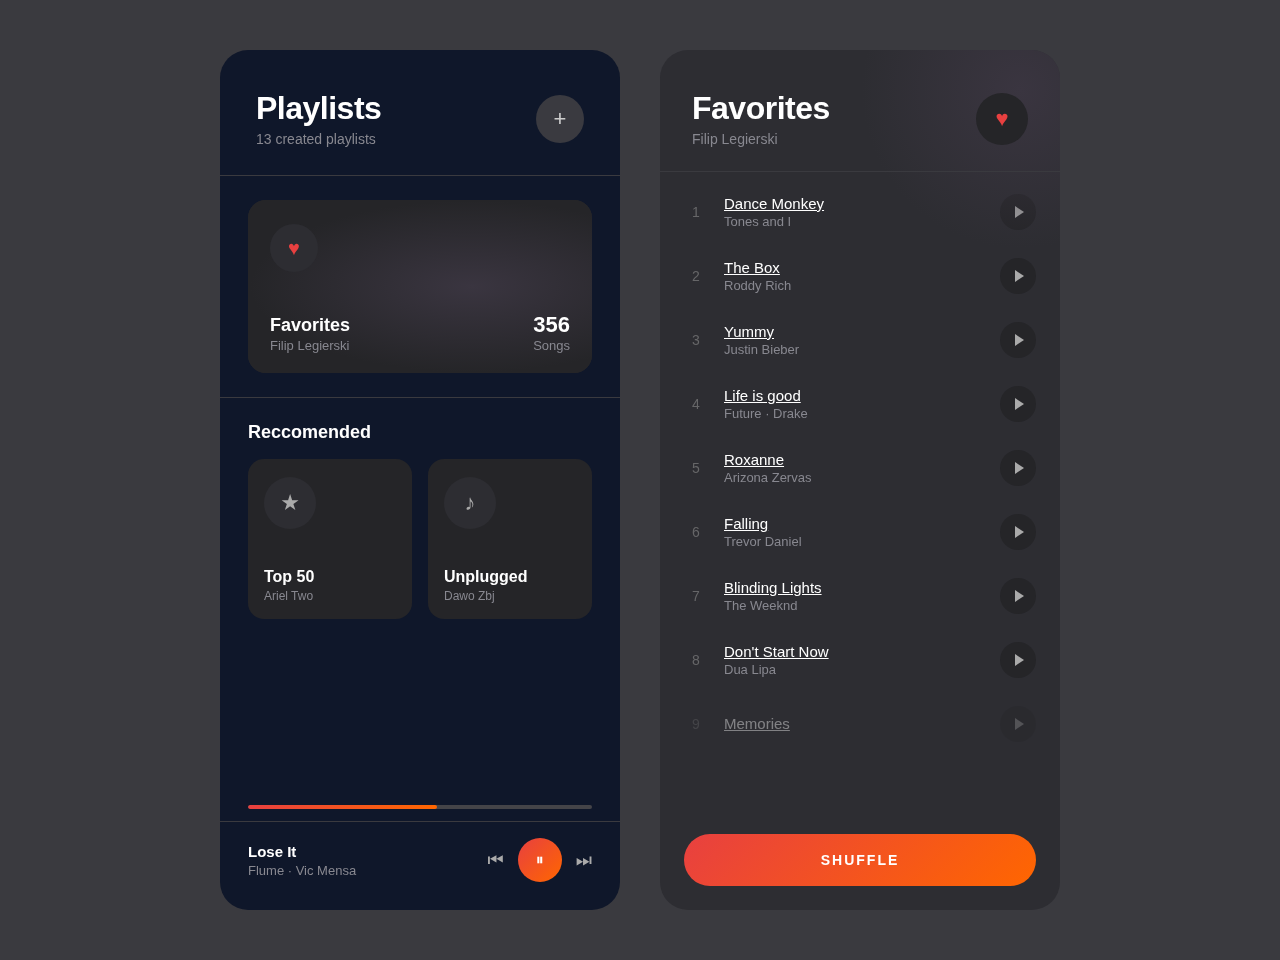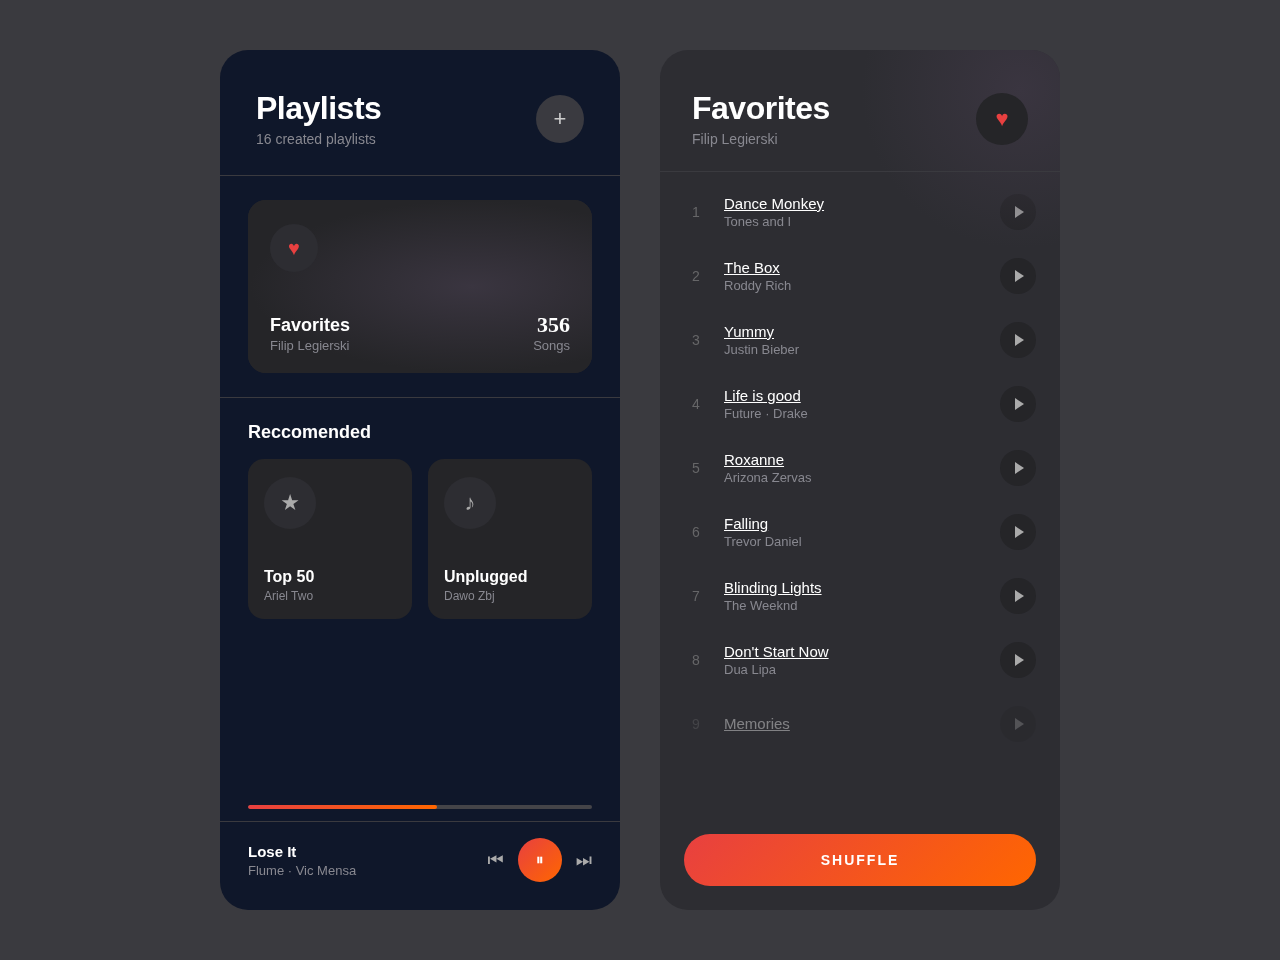--- a/index.html
+++ b/index.html
@@ -126,21 +126,20 @@
     }
 
     .favorites-card-footer .count {
       text-align: right;
     }
 
     .favorites-card-footer .count .number {
       color: #ffffff;
       font-size: 22px;
       font-weight: 700;
-      font-family: Liberation Serif, serif;
     }
 
     .favorites-card-footer .count .label {
       color: #888890;
       font-size: 13px;
     }
 
     
     .recommended-section {
       padding: 24px 28px 20px;
@@ -420,21 +419,21 @@
     }
   </style>
 </head>
 <body>
 
 <div class="left-panel">
 
   <div class="left-header">
     <div class="left-header-text">
       <h1>Playlists</h1>
-      <p>16 created playlists</p>
+      <p>13 created playlists</p>
     </div>
     <button class="add-button">
       <span>+</span>
     </button>
   </div>
 
   <div class="favorites-section">
     <div class="favorites-card">
       <div class="favorites-card-bg"></div>
       <div class="heart-circle">

